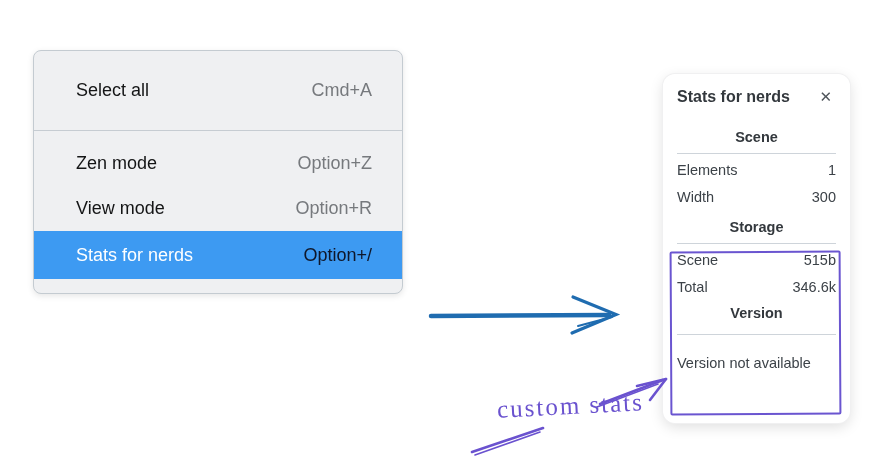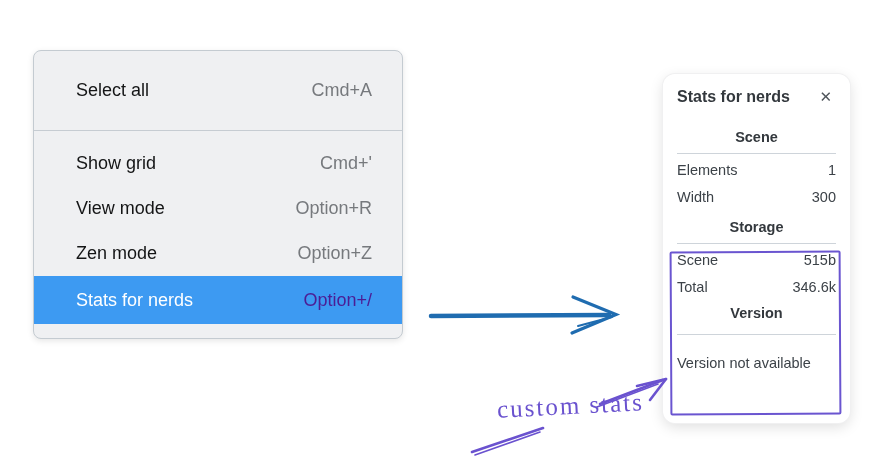--- a/index.html
+++ b/index.html
@@ -15,21 +15,21 @@
   }
   .menu-section-top { padding:17px 0; }
   .menu-section-main { padding:10px 0 14px; }
   .menu-item {
     display:flex; justify-content:space-between; align-items:center;
     height:45px; padding:0 30px 0 42px;
     font-size:18px; color:#141516; cursor:default;
   }
   .mi-shortcut { color:#76797d; }
   .menu-item.highlighted { background:#3d9af2; color:#ffffff; height:48px; }
-  .menu-item.highlighted .mi-shortcut { color:#4c1d95;text-align:right; }
+  .menu-item.highlighted .mi-shortcut { color:#0f172a;text-align:right; }
   .menu-divider { height:1px; background:#c6ccd2; }
 
   
   .panel {
     position:absolute; left:663px; top:74px; width:187px; height:349px;
     background:#ffffff; border-radius:12px;
     box-shadow:0 0 0 1px #f0f0f1, 0 4px 14px rgba(0,0,0,0.13);
     padding:13px 14px 10px; color:#343a40; font-size:14.5px;
   }
   .panel-header { display:flex; justify-content:space-between; align-items:center; }
@@ -70,30 +70,26 @@
   <div class="menu">
     <div class="menu-section-top">
       <div class="menu-item">
         <span class="mi-label">Select all</span>
         <span class="mi-shortcut">Cmd+A</span>
       </div>
     </div>
     <div class="menu-divider"></div>
     <div class="menu-section-main">
       <div class="menu-item">
-        <span class="mi-label">Show grid</span>
-        <span class="mi-shortcut">Cmd+'</span>
+        <span class="mi-label">Zen mode</span>
+        <span class="mi-shortcut">Option+Z</span>
       </div>
       <div class="menu-item">
         <span class="mi-label">View mode</span>
         <span class="mi-shortcut">Option+R</span>
-      </div>
-      <div class="menu-item">
-        <span class="mi-label">Zen mode</span>
-        <span class="mi-shortcut">Option+Z</span>
       </div>
       <div class="menu-item highlighted">
         <span class="mi-label">Stats for nerds</span>
         <span class="mi-shortcut">Option+/</span>
       </div>
     </div>
   </div>
 
   <div class="panel">
     <div class="panel-header">

